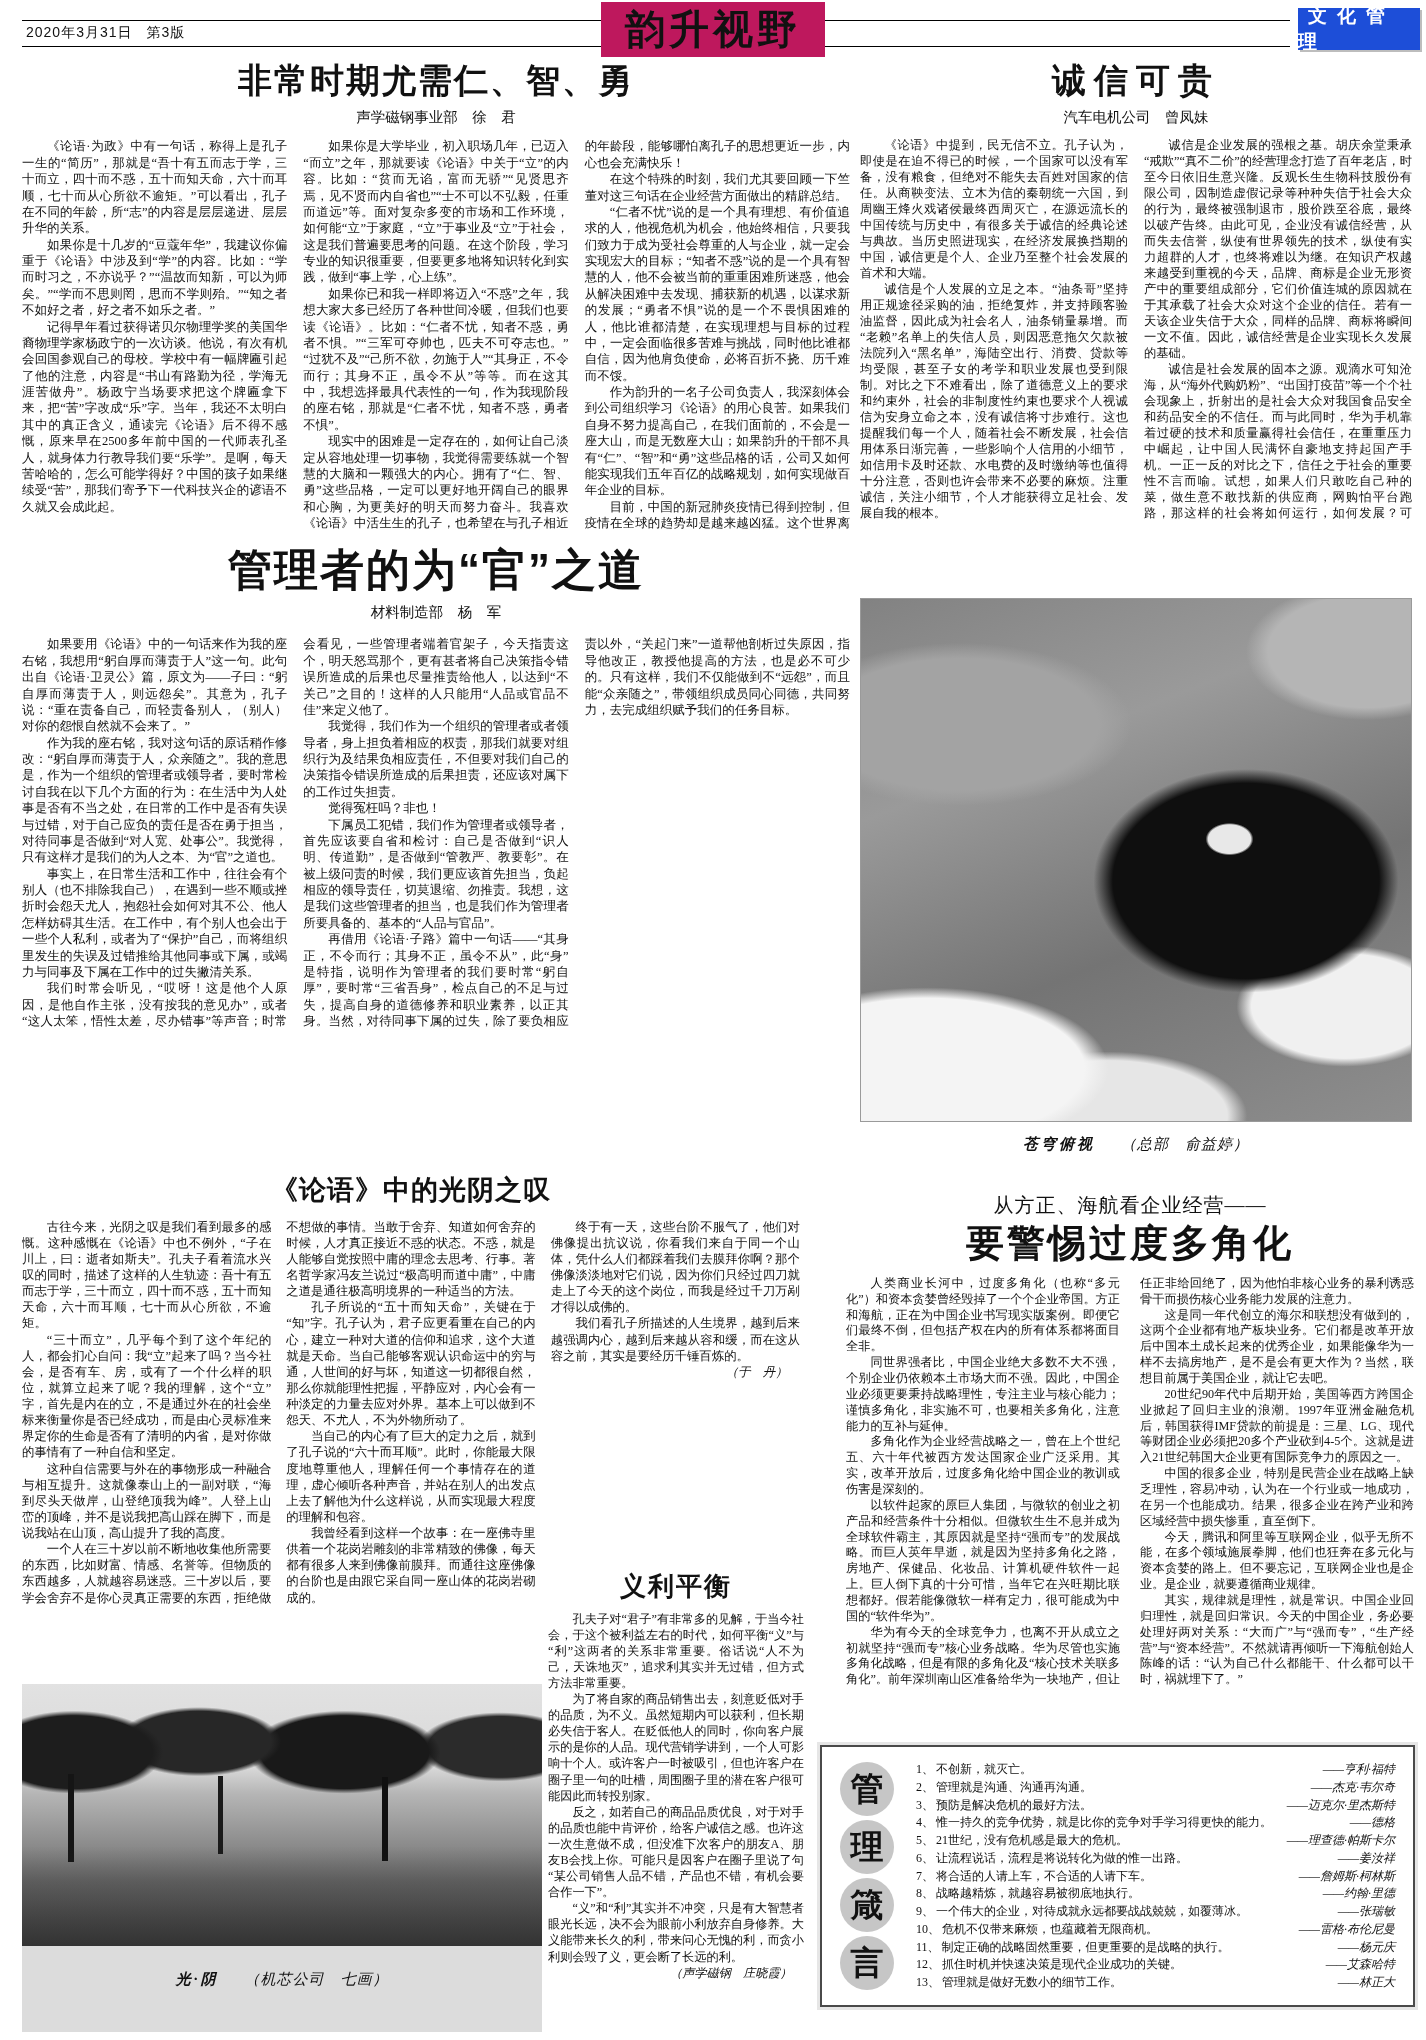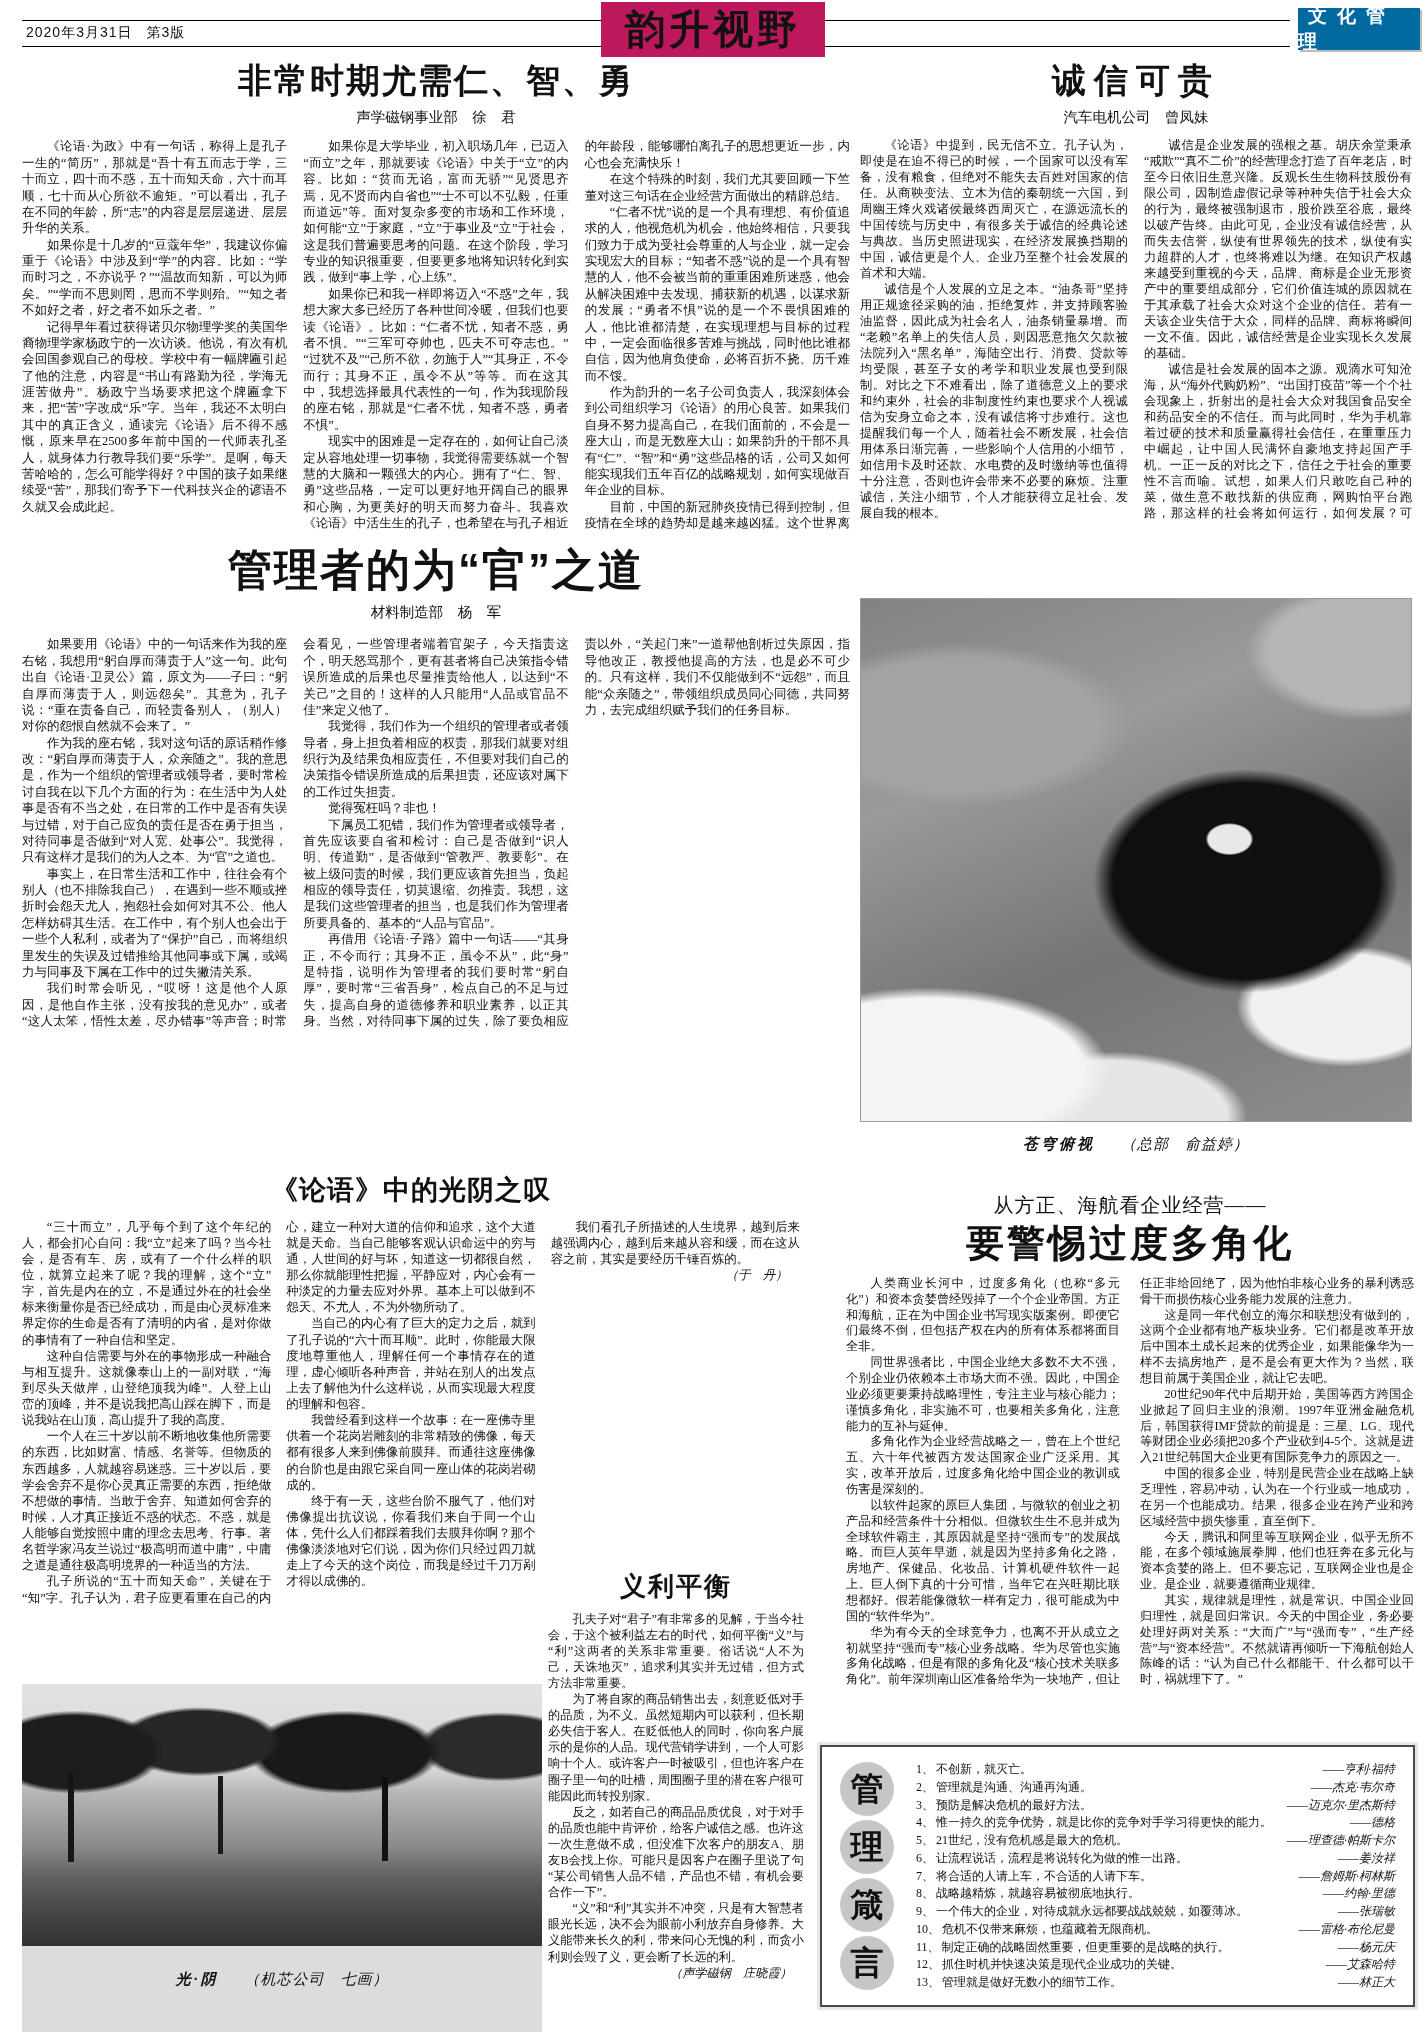--- a/index.html
+++ b/index.html
@@ -9,21 +9,21 @@
   
   .h-rule{position:absolute;left:22px;width:1268px;height:0;border-top:1.5px solid #000;}
   #rule-top{top:20px;}
   #rule-bottom{top:46px;}
   #date-line{position:absolute;left:26px;top:24px;font-size:14px;letter-spacing:1px;
              font-family:"Liberation Sans","DejaVu Sans",sans-serif;}
   #date-line .ed{margin-left:14px;}
   #masthead{position:absolute;left:0;right:0;top:2px;margin:0;text-align:center;z-index:2;}
   #masthead span{display:inline-block;background:#be185d;padding:0 24px;font-size:40px;font-weight:bold;
              letter-spacing:4px;font-family:"Liberation Sans","DejaVu Sans",sans-serif;}
-  #section-box{position:absolute;left:1298px;top:8px;width:122px;height:42px;background:#0369a1;
+  #section-box{position:absolute;left:1298px;top:8px;width:122px;height:42px;background:#1d4ed8;
                color:#fff;display:flex;align-items:center;justify-content:center;
                font-family:"Liberation Sans","DejaVu Sans",sans-serif;
                font-size:19px;font-weight:bold;letter-spacing:10px;text-indent:10px;
                box-shadow:2px 2px 0 #bdbdbd;}
   
   .article{position:absolute;}
   .article-title{margin:0;text-align:center;font-weight:bold;
                  font-family:"Liberation Sans","DejaVu Sans",sans-serif;line-height:1.1;}
   .byline{text-align:center;font-size:14.5px;margin-top:9px;}
   .article-body{text-align:justify;overflow:hidden;column-fill:auto;}
@@ -165,20 +165,21 @@
   <figure id="fig-sky">
     <div id="sky-photo"></div>
     <figcaption class="photo-caption">
       <span class="cap-title">苍穹俯视</span><span class="cap-credit">（总部　俞益婷）</span>
     </figcaption>
   </figure>
 
   <section class="article" id="art-time">
     <h2 class="article-title">《论语》中的光阴之叹</h2>
     <div class="article-body">
+        <p>古往今来，光阴之叹是我们看到最多的感慨。这种感慨在《论语》中也不例外，“子在川上，曰：逝者如斯夫”。孔夫子看着流水兴叹的同时，描述了这样的人生轨迹：吾十有五而志于学，三十而立，四十而不惑，五十而知天命，六十而耳顺，七十而从心所欲，不逾矩。</p>
         <p>“三十而立”，几乎每个到了这个年纪的人，都会扪心自问：我“立”起来了吗？当今社会，是否有车、房，或有了一个什么样的职位，就算立起来了呢？我的理解，这个“立”字，首先是内在的立，不是通过外在的社会坐标来衡量你是否已经成功，而是由心灵标准来界定你的生命是否有了清明的内省，是对你做的事情有了一种自信和坚定。</p>
         <p>这种自信需要与外在的事物形成一种融合与相互提升。这就像泰山上的一副对联，“海到尽头天做岸，山登绝顶我为峰”。人登上山峦的顶峰，并不是说我把高山踩在脚下，而是说我站在山顶，高山提升了我的高度。</p>
         <p>一个人在三十岁以前不断地收集他所需要的东西，比如财富、情感、名誉等。但物质的东西越多，人就越容易迷惑。三十岁以后，要学会舍弃不是你心灵真正需要的东西，拒绝做不想做的事情。当敢于舍弃、知道如何舍弃的时候，人才真正接近不惑的状态。不惑，就是人能够自觉按照中庸的理念去思考、行事。著名哲学家冯友兰说过“极高明而道中庸”，中庸之道是通往极高明境界的一种适当的方法。</p>
         <p>孔子所说的“五十而知天命”，关键在于“知”字。孔子认为，君子应更看重在自己的内心，建立一种对大道的信仰和追求，这个大道就是天命。当自己能够客观认识命运中的穷与通，人世间的好与坏，知道这一切都很自然，那么你就能理性把握，平静应对，内心会有一种淡定的力量去应对外界。基本上可以做到不怨天、不尤人，不为外物所动了。</p>
         <p>当自己的内心有了巨大的定力之后，就到了孔子说的“六十而耳顺”。此时，你能最大限度地尊重他人，理解任何一个事情存在的道理，虚心倾听各种声音，并站在别人的出发点上去了解他为什么这样说，从而实现最大程度的理解和包容。</p>
         <p>我曾经看到这样一个故事：在一座佛寺里供着一个花岗岩雕刻的非常精致的佛像，每天都有很多人来到佛像前膜拜。而通往这座佛像的台阶也是由跟它采自同一座山体的花岗岩砌成的。</p>
         <p>终于有一天，这些台阶不服气了，他们对佛像提出抗议说，你看我们来自于同一个山体，凭什么人们都踩着我们去膜拜你啊？那个佛像淡淡地对它们说，因为你们只经过四刀就走上了今天的这个岗位，而我是经过千刀万剐才得以成佛的。</p>
         <p>我们看孔子所描述的人生境界，越到后来越强调内心，越到后来越从容和缓，而在这从容之前，其实是要经历千锤百炼的。</p>
         <p class="sig kai">（于　丹）</p>
       </div>

